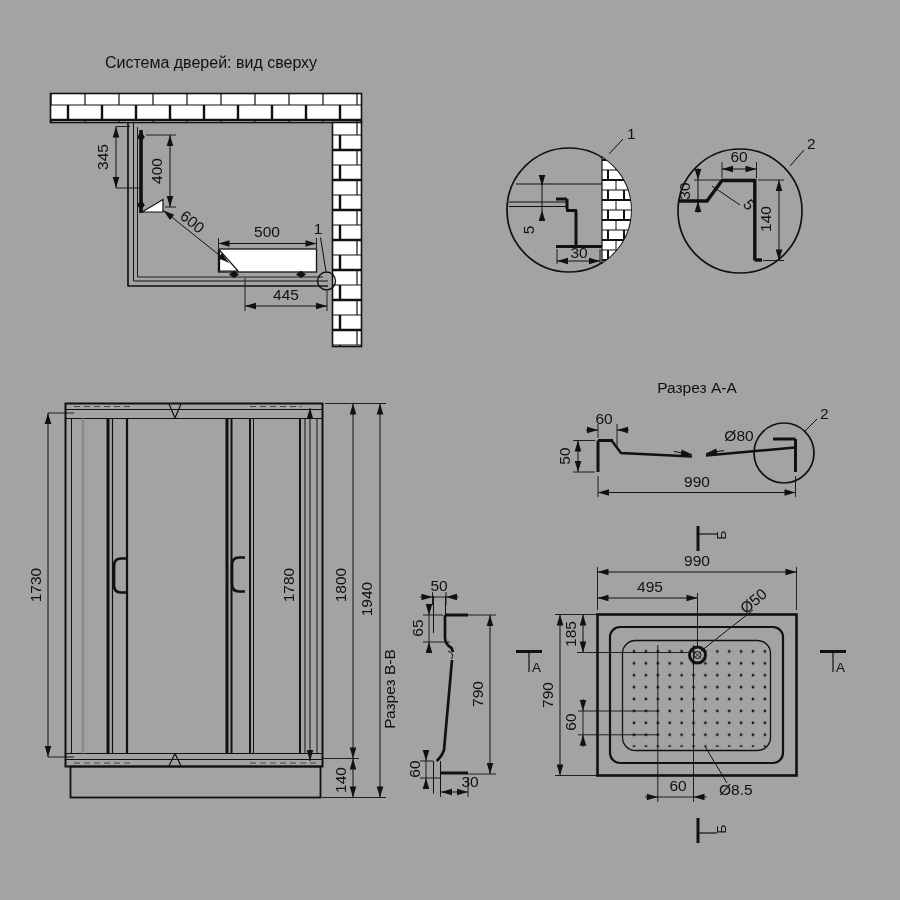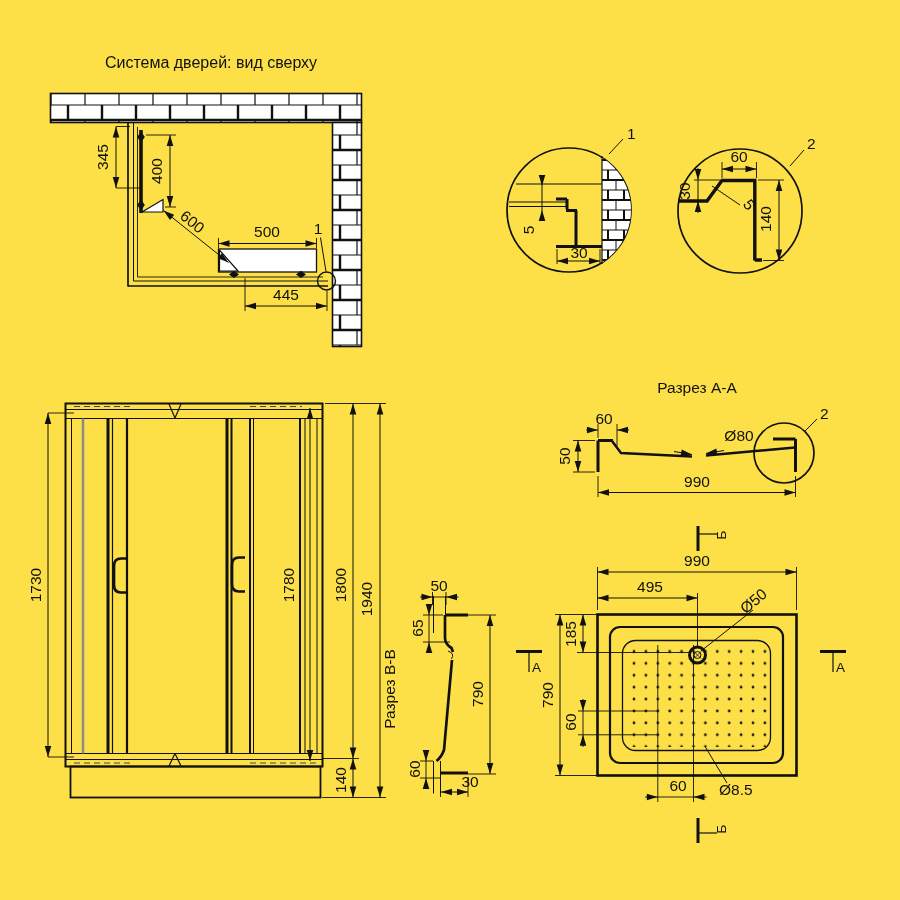--- a/index.html
+++ b/index.html
@@ -1,16 +1,16 @@
 <!DOCTYPE html>
 <html><head>
 <meta charset="utf-8">
 <style>
   html,body{margin:0;padding:0;background:#fff;}
-  .stage{position:relative;width:900px;height:900px;background:#fde047;overflow:hidden;
+  .stage{position:relative;width:900px;height:900px;background:#a3a3a3;overflow:hidden;
          font-family:"Liberation Sans",sans-serif;text-decoration:underline;}
   svg{position:absolute;left:0;top:0;}
   svg text{font-family:"Liberation Sans",sans-serif;fill:#111;stroke:none;}
   .t15{font-size:15.5px;}
   .t16{font-size:16px;}
   .t13{font-size:13.5px;}
 </style>
 </head>
 <body>
 

